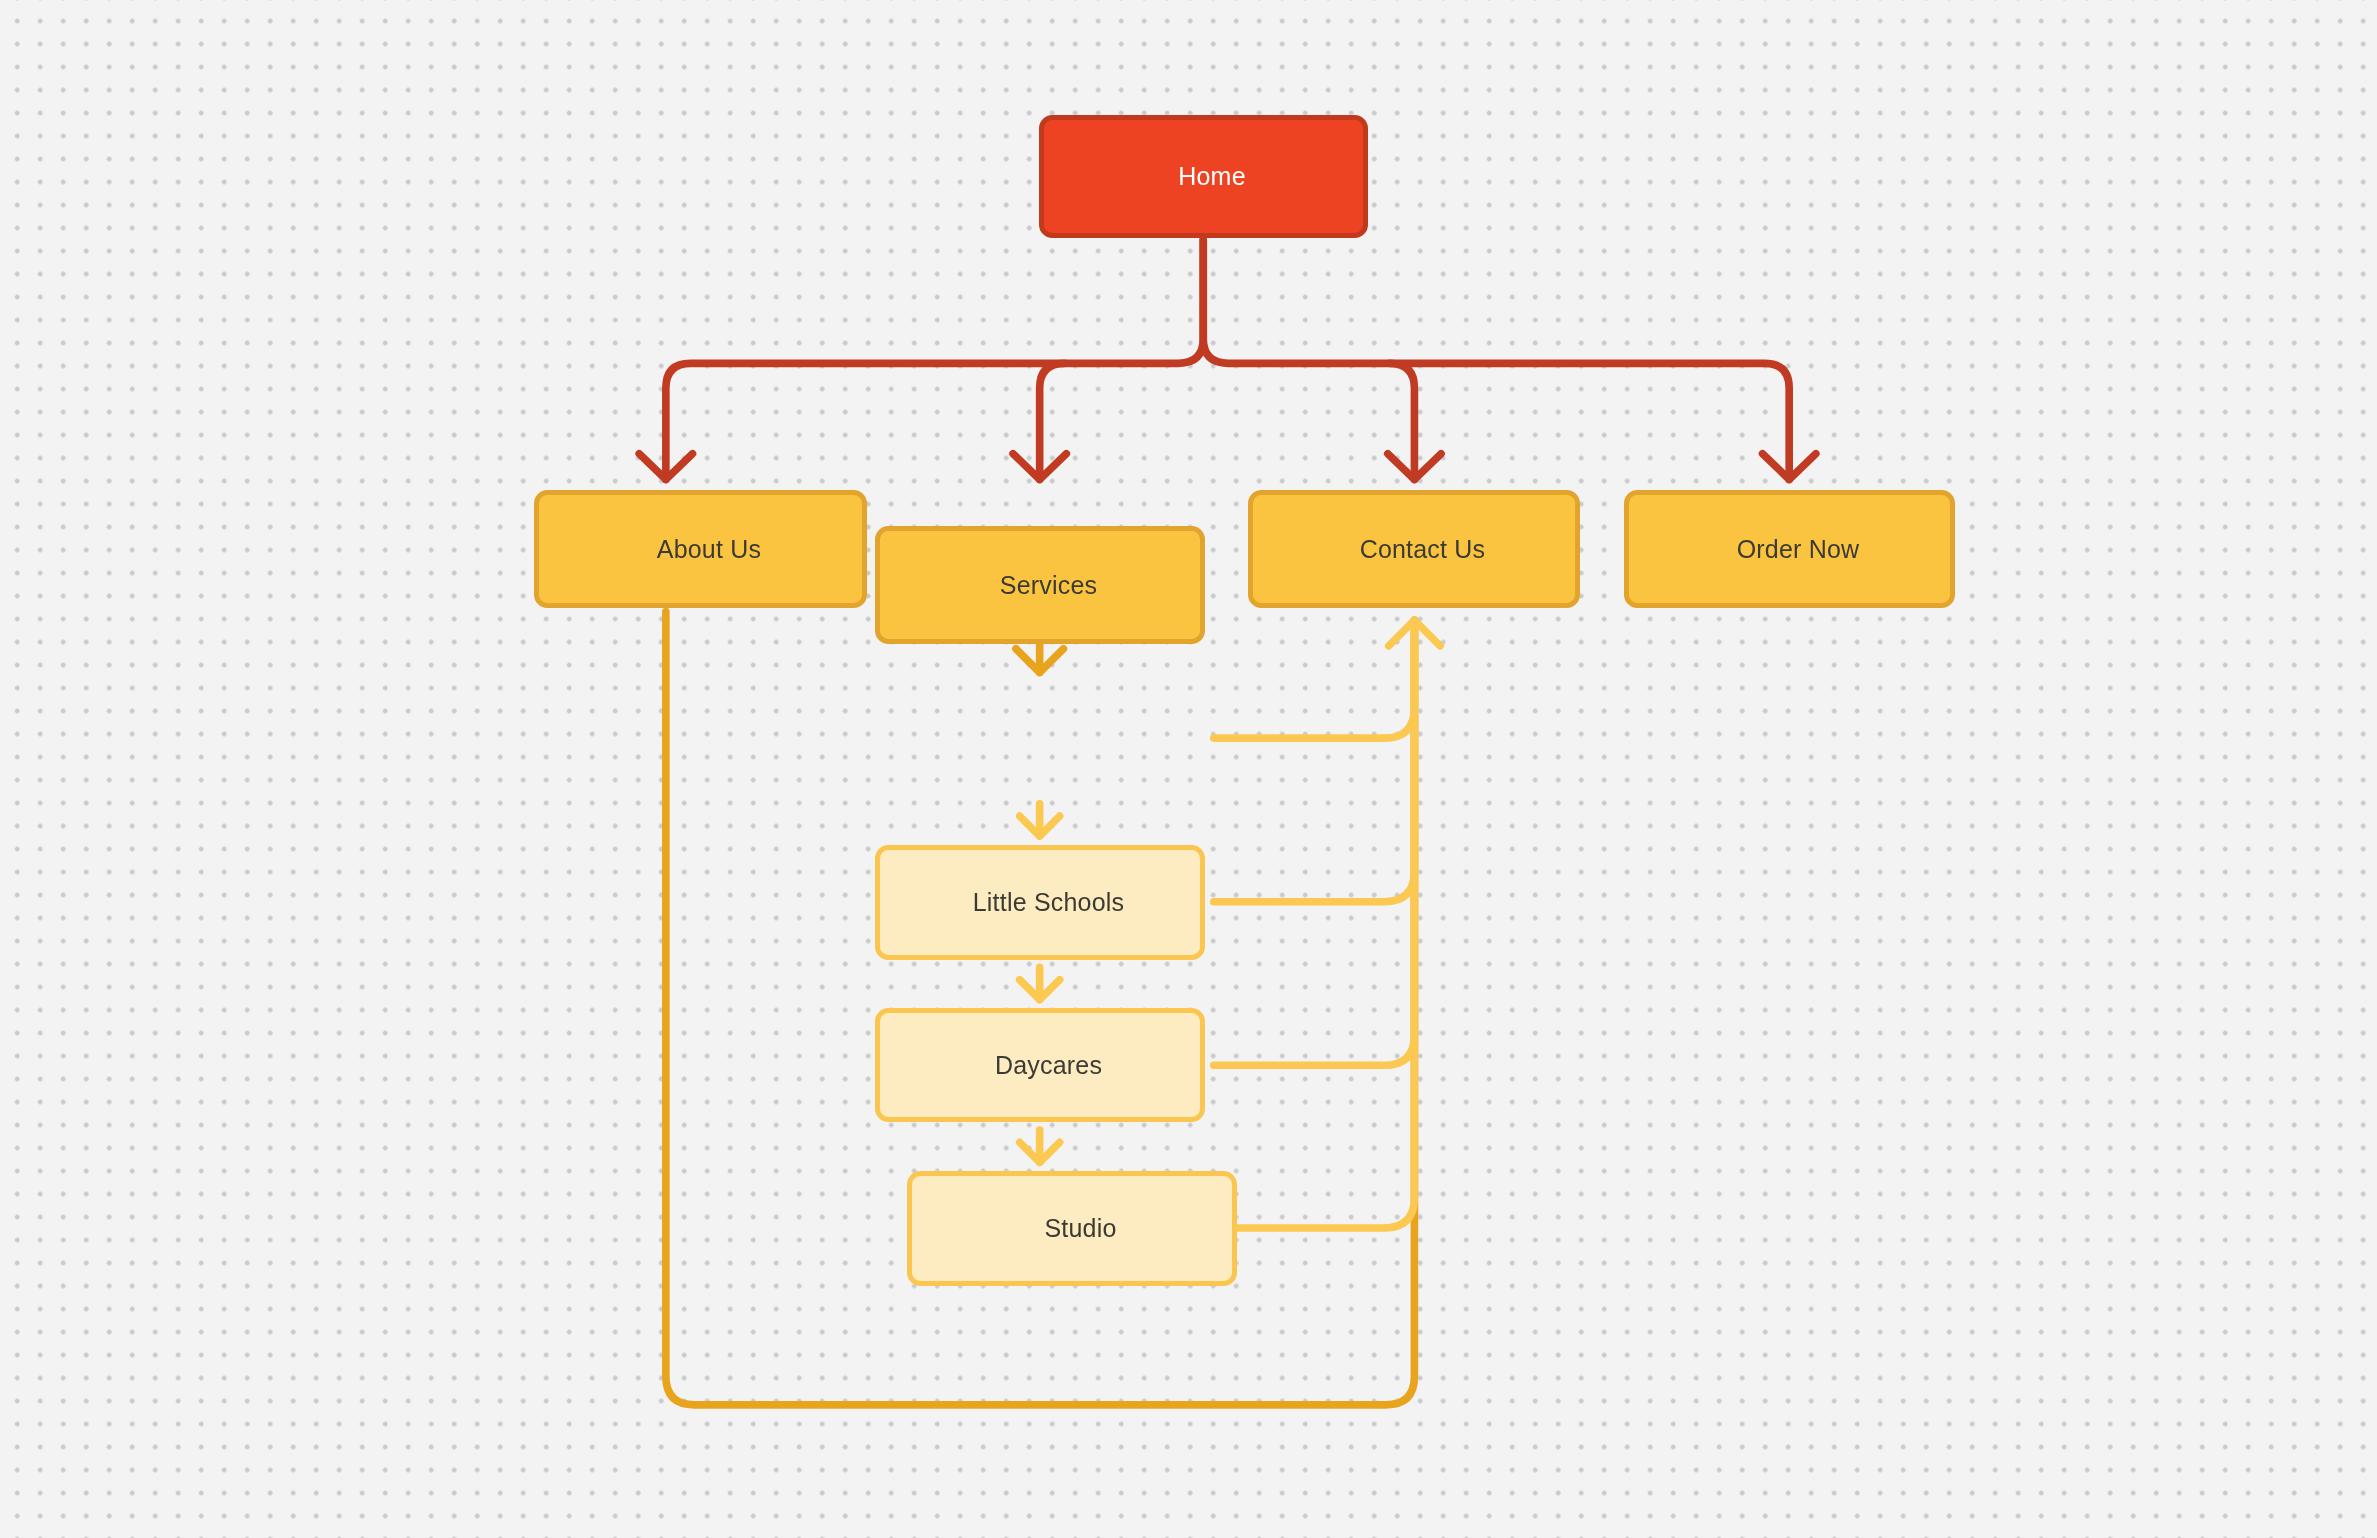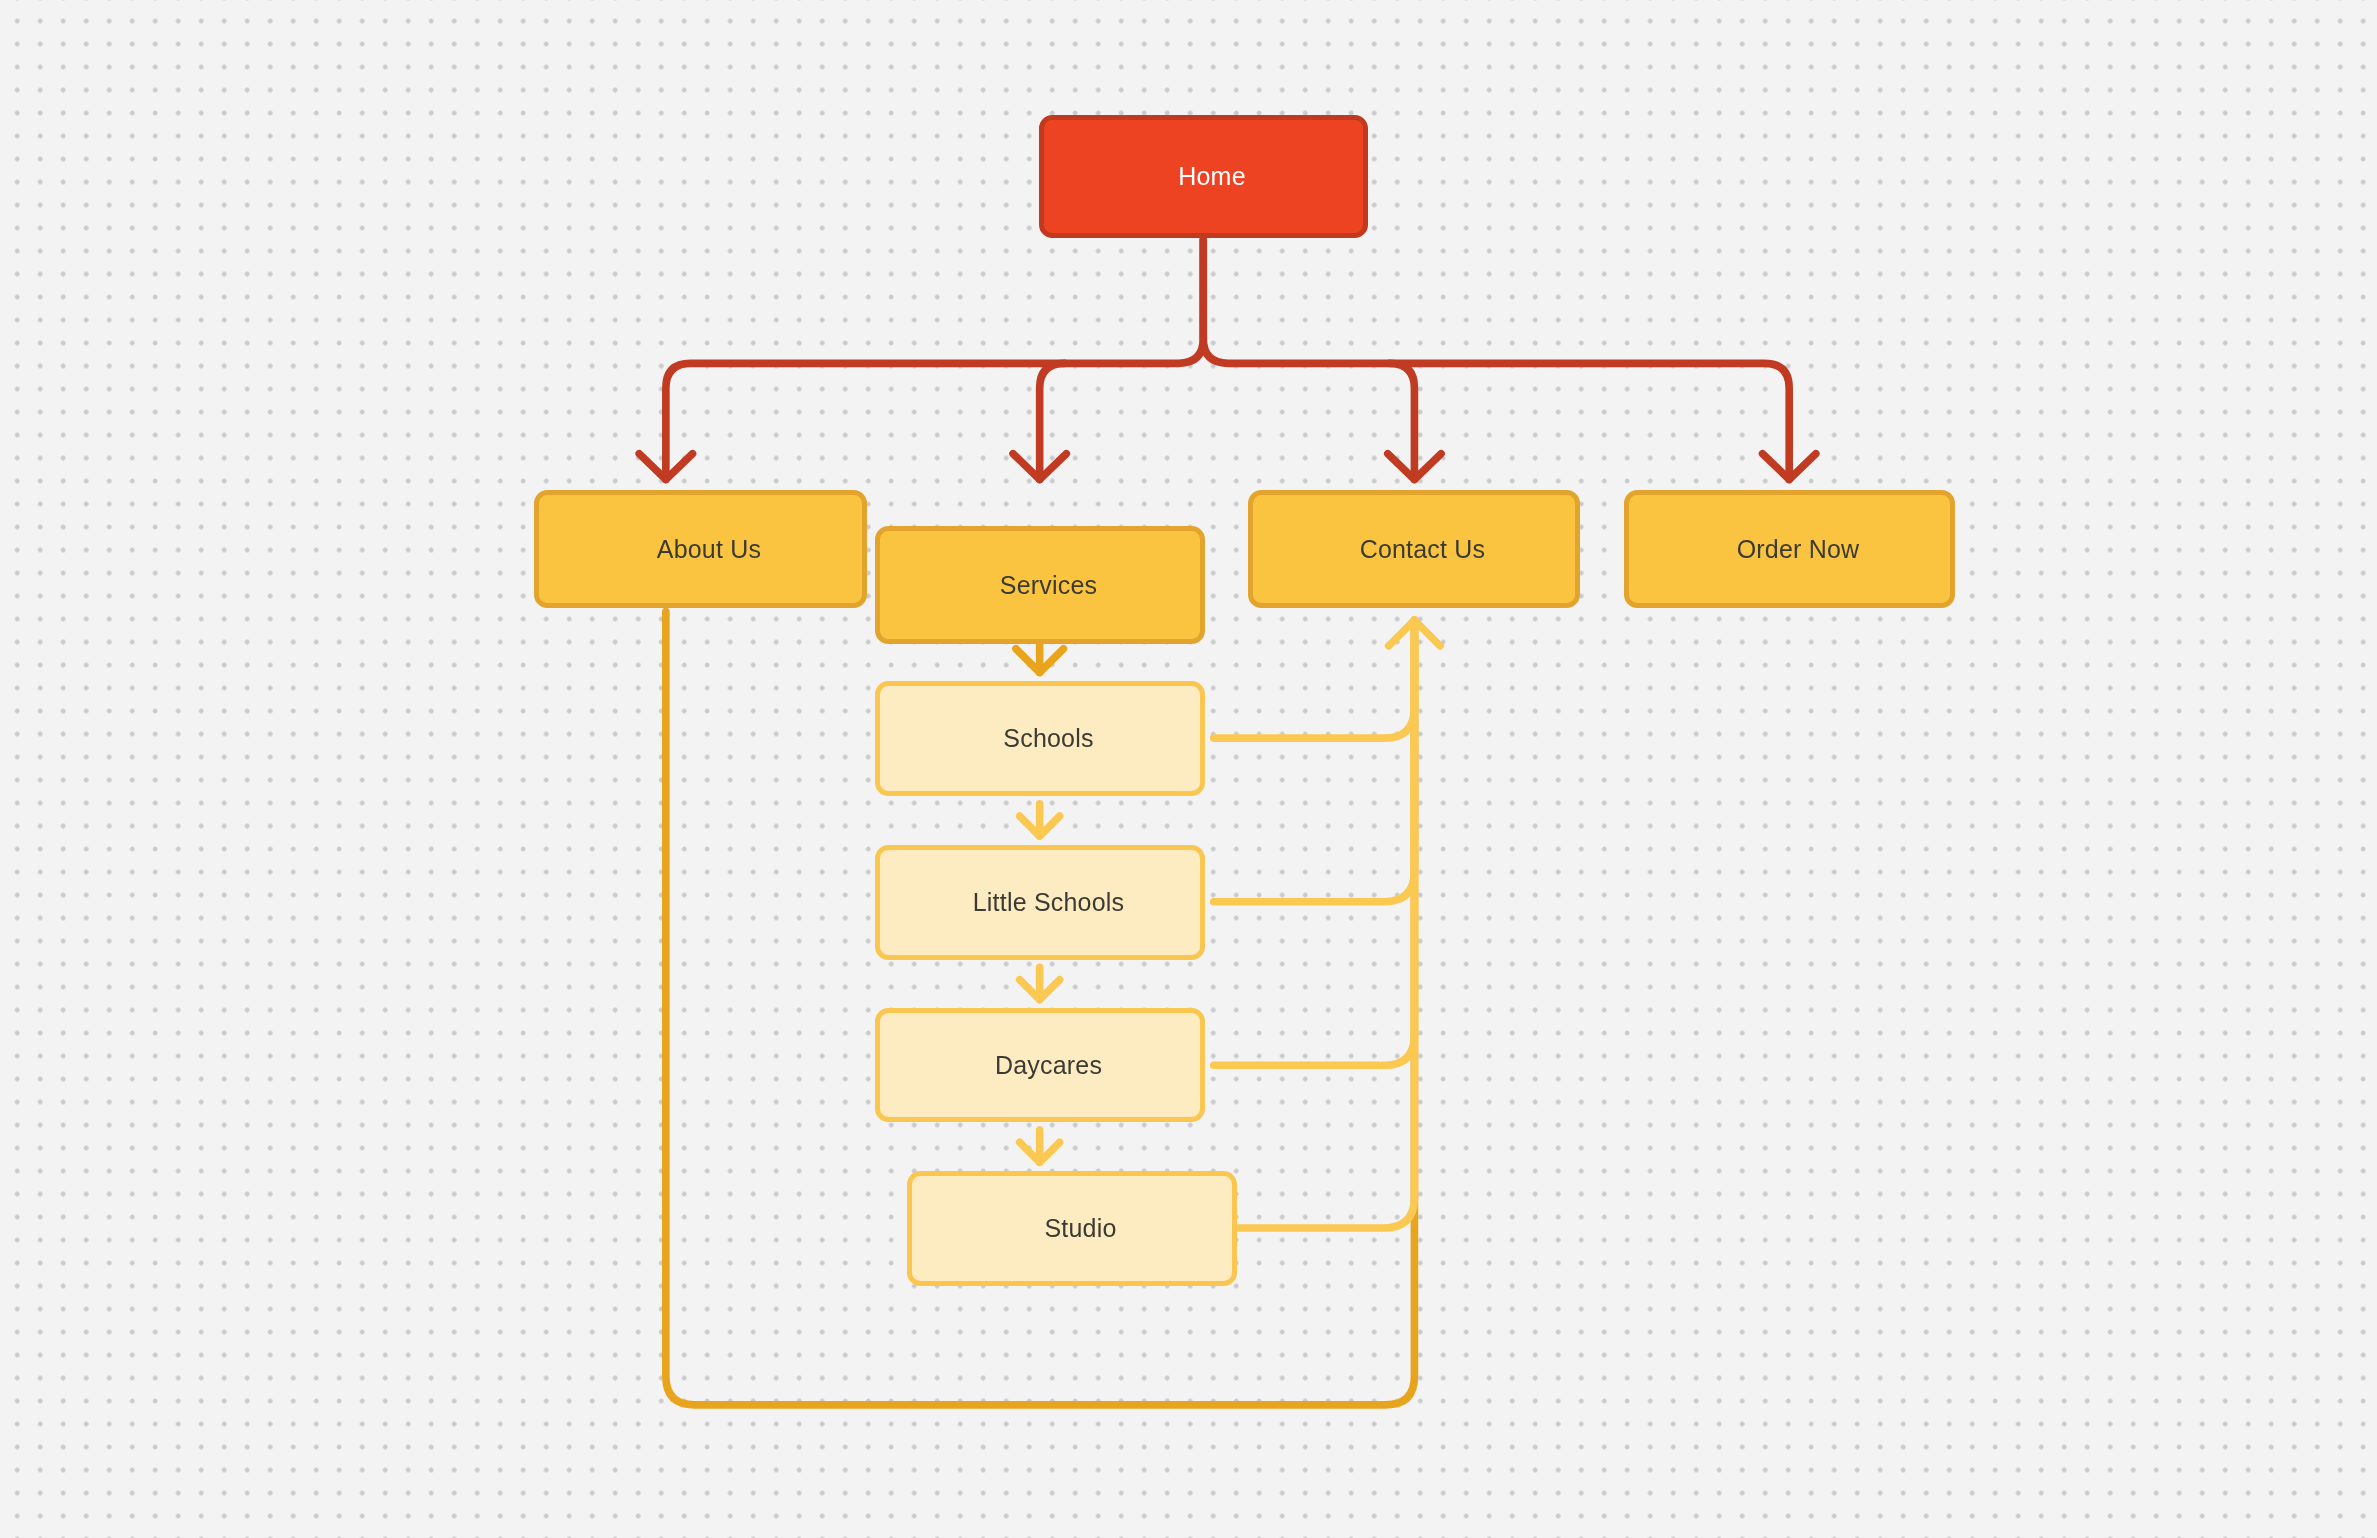--- a/index.html
+++ b/index.html
@@ -152,23 +152,20 @@
   </div>
 
   <div class="node node-secondary n-contact-us">
     <span>Contact Us</span>
   </div>
 
   <div class="node node-secondary n-order-now">
     <span>Order Now</span>
   </div>
 
-  <div class="node node-tertiary n-schools">
-    <span>Schools</span>
-  </div>
 
   <div class="node node-tertiary n-little-leagues">
     <span>Little Schools</span>
   </div>
 
   <div class="node node-tertiary n-daycares">
     <span>Daycares</span>
   </div>
 
   <div class="node node-tertiary n-studio">

